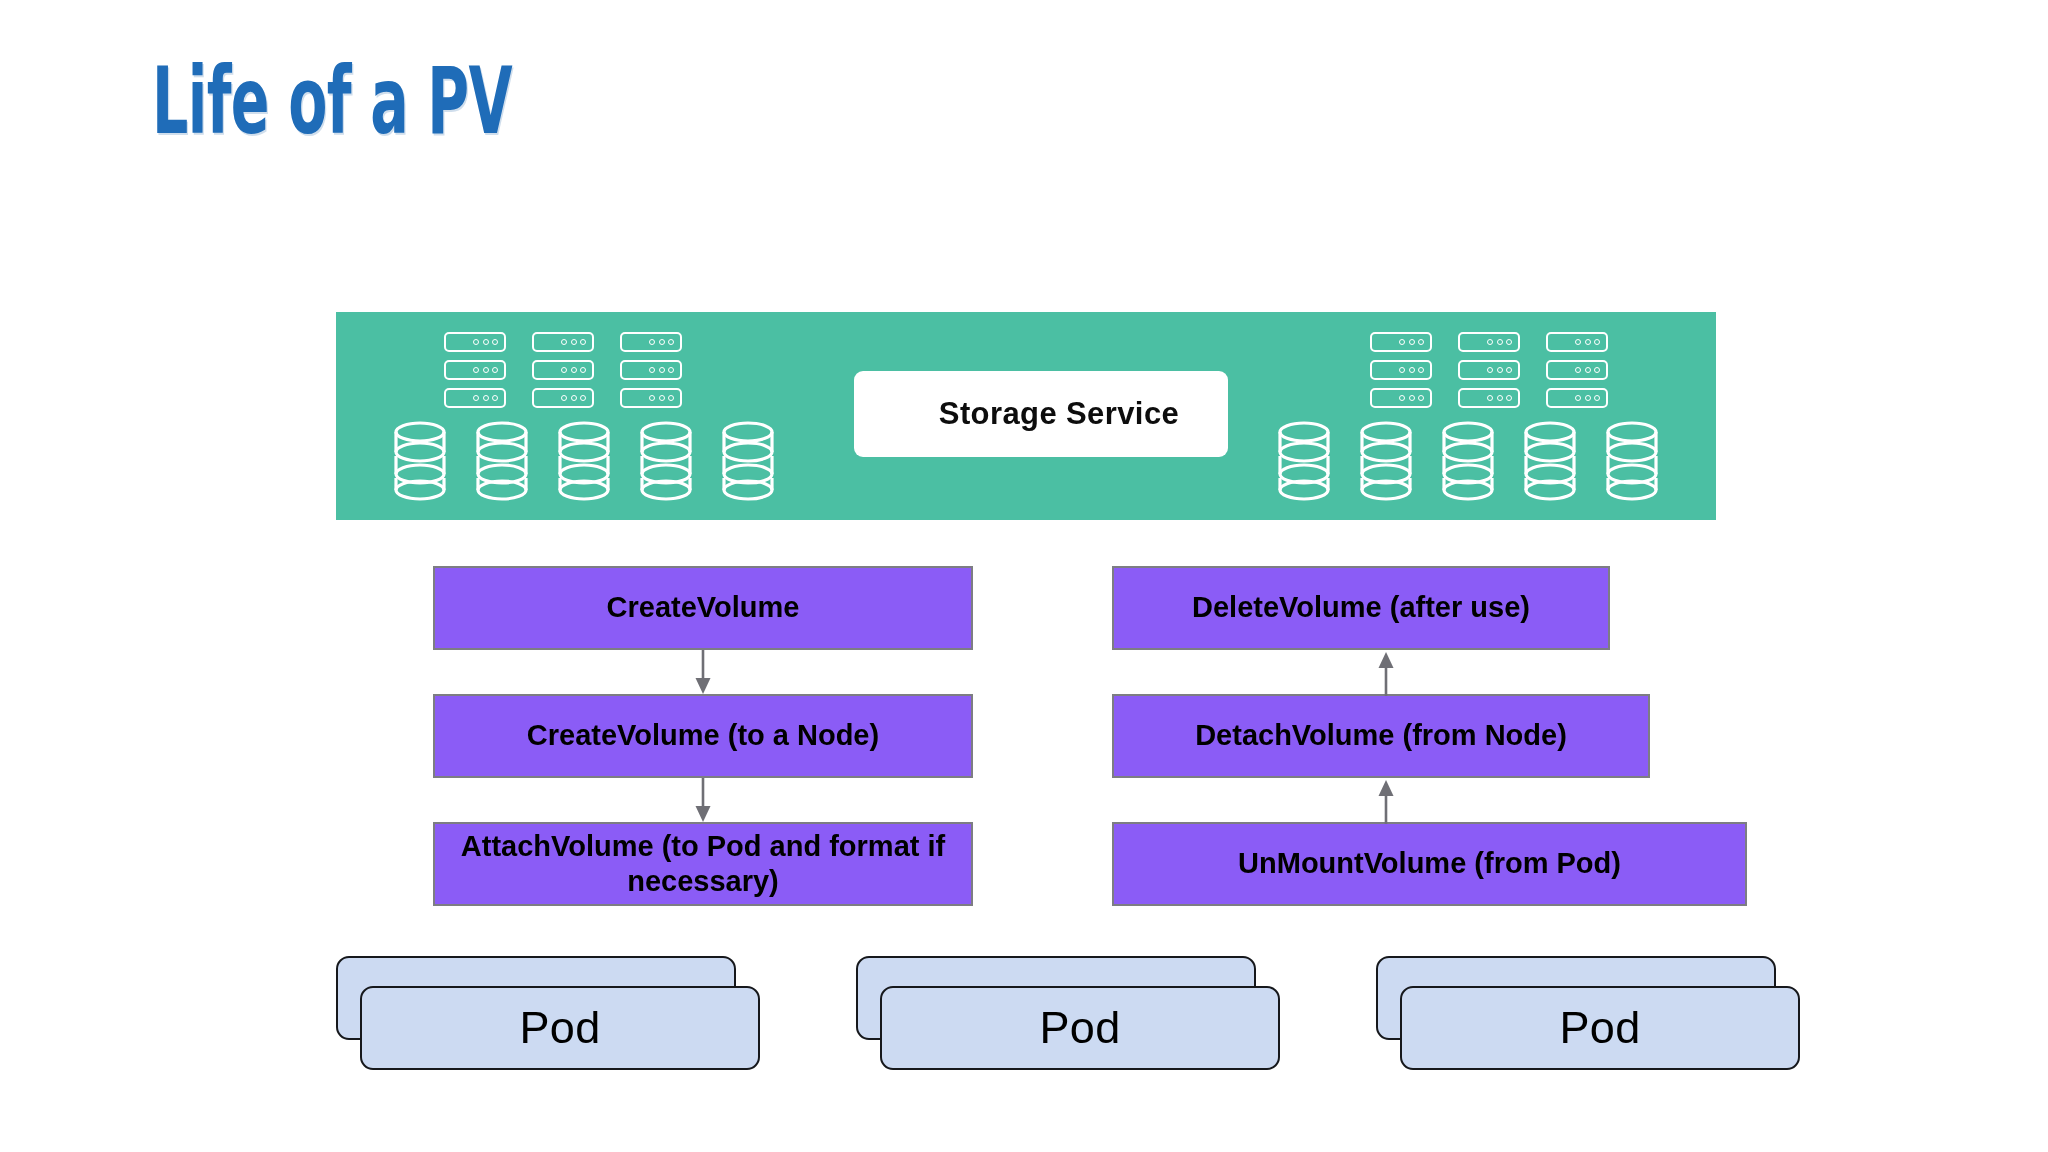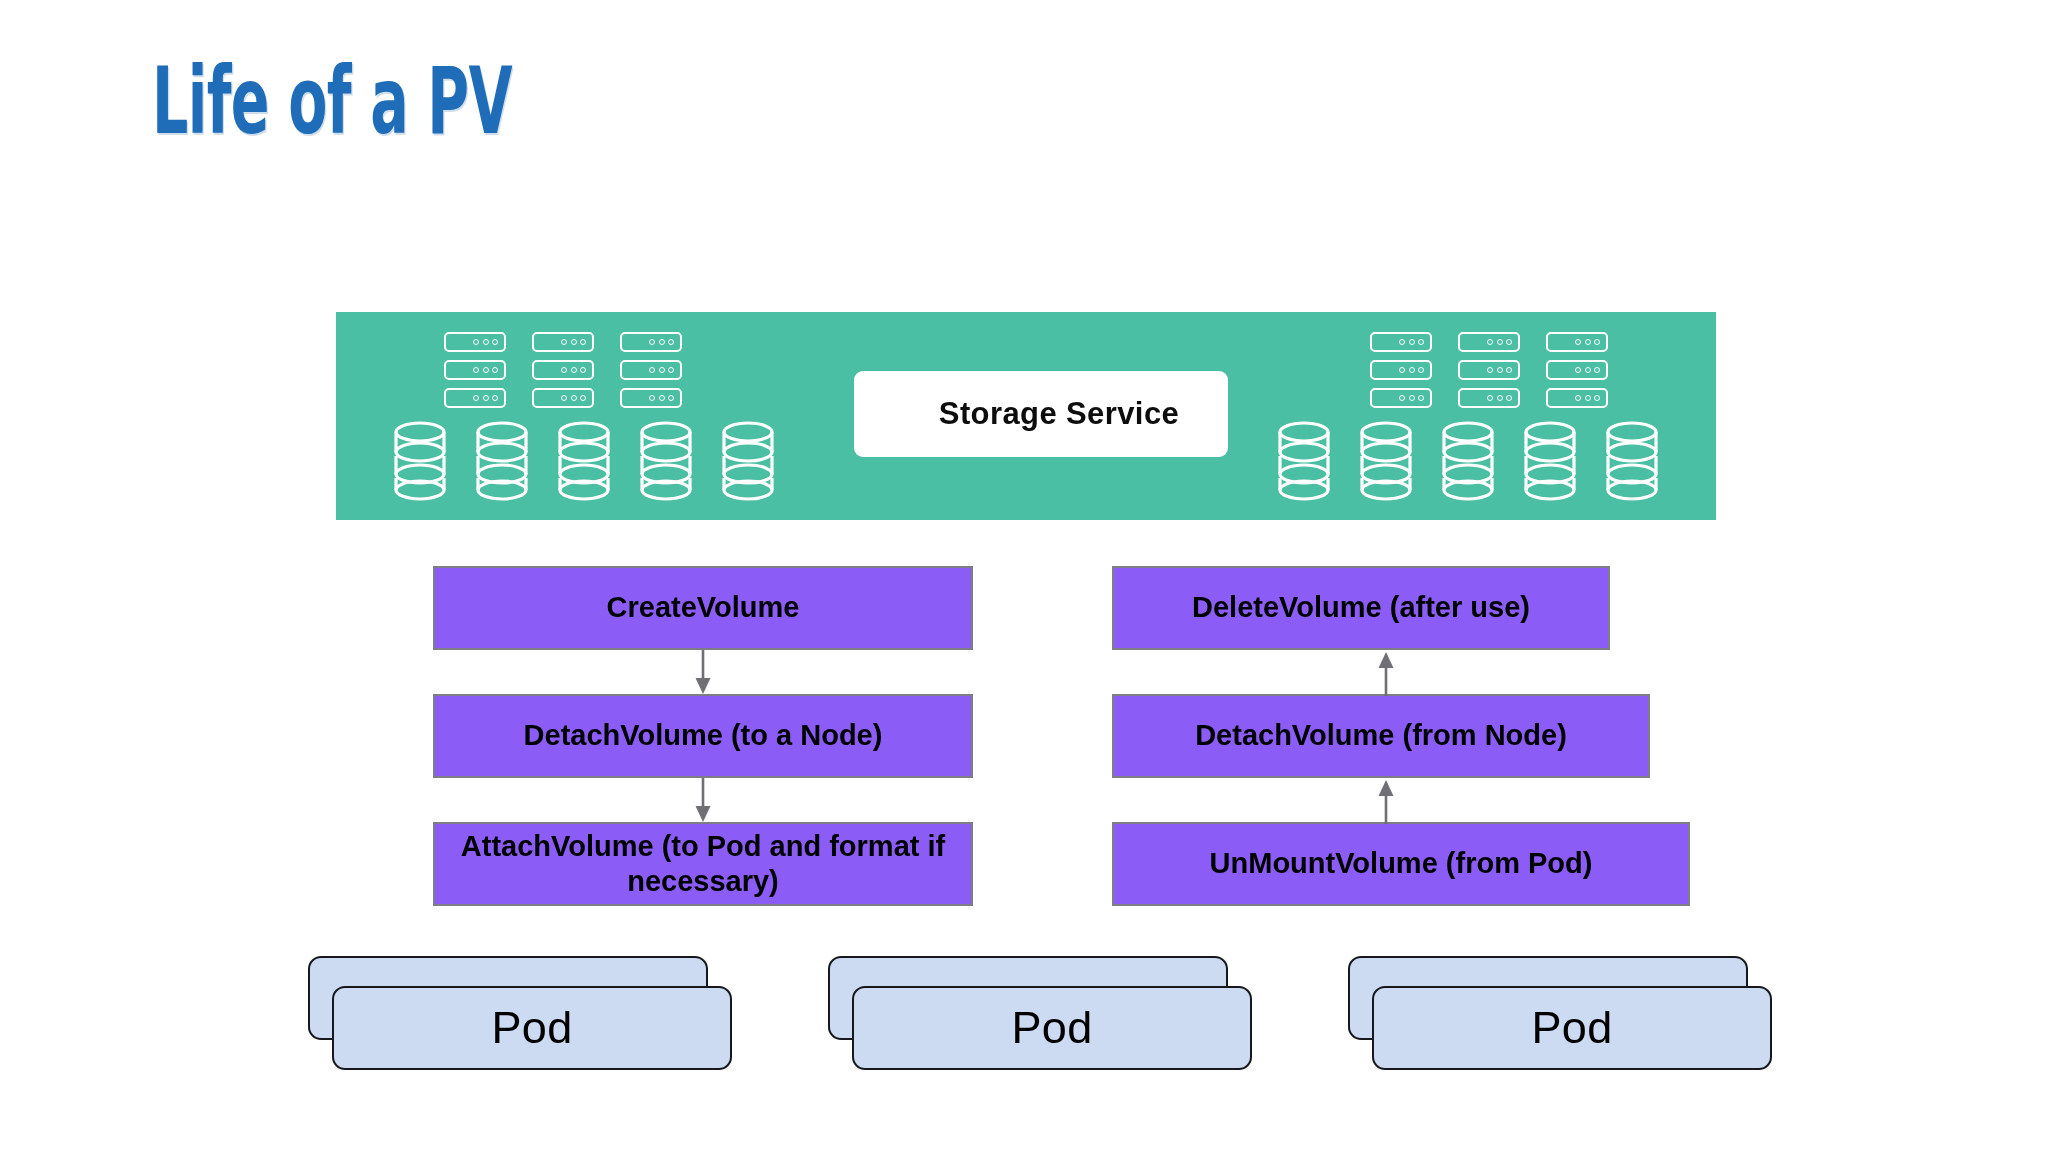--- a/index.html
+++ b/index.html
@@ -124,21 +124,21 @@
   }
 
   
   #box-create   { left: 433px; top: 566px;  width: 540px; height: 84px; }
   #box-attach   { left: 433px; top: 694px;  width: 540px; height: 84px; }
   #box-mount    { left: 433px; top: 822px;  width: 540px; height: 84px; }
 
   
   #box-delete   { left: 1112px; top: 566px; width: 498px; height: 84px; }
   #box-detach   { left: 1112px; top: 694px; width: 538px; height: 84px; }
-  #box-unmount  { left: 1112px; top: 822px; width: 578px; height: 84px; }
+  #box-unmount  { left: 1112px; top: 822px; width: 635px; height: 84px; }
 
   
   .arrow {
     position: absolute;
     width: 26px;
     height: 46px;
   }
   #arrow-create-attach   { left: 690px;  top: 650px; }
   #arrow-attach-mount    { left: 690px;  top: 778px; }
   #arrow-unmount-detach  { left: 1373px; top: 778px; }
@@ -151,20 +151,21 @@
   #pod-group-3 { left: 1348px; top: 956px; }
 
   .pod-card {
     position: absolute;
     background: #ccdaf2;
     border: 2.2px solid #16181c;
     border-radius: 13px;
     box-sizing: border-box;
     width: 400px;
     height: 84px;
+    margin-left: 28px;
   }
   .pod-card.back  { left: 0;    top: 0;   }
   .pod-card.front {
     left: 24px; top: 30px;
     display: flex;
     align-items: center;
     justify-content: center;
     font-size: 45px;
     font-weight: 400;
     color: #000000;
@@ -429,21 +430,21 @@
           <path d="M52 58 V70"></path>
           <ellipse cx="28" cy="70" rx="24" ry="9"></ellipse>
         </g>
       </svg>
   </div>
 </div>
 
 <div id="storage-service-box">Storage Service</div>
 
 <div class="flow-box" id="box-create">CreateVolume</div>
-<div class="flow-box" id="box-attach">DetachVolume (to a Node)</div>
+<div class="flow-box" id="box-attach">CreateVolume (to a Node)</div>
 <div class="flow-box" id="box-mount">AttachVolume (to Pod and format if necessary)</div>
 
 <div class="flow-box" id="box-delete">DeleteVolume (after use)</div>
 <div class="flow-box" id="box-detach">DetachVolume (from Node)</div>
 <div class="flow-box" id="box-unmount">UnMountVolume (from Pod)</div>
 
 <svg class="arrow" id="arrow-create-attach" viewBox="0 0 26 46">
   <path d="M13 0 V30" stroke="#6f6f75" stroke-width="2.6" fill="none"></path>
   <path d="M13 44 L5.5 28 L20.5 28 Z" fill="#6f6f75"></path>
 </svg>

